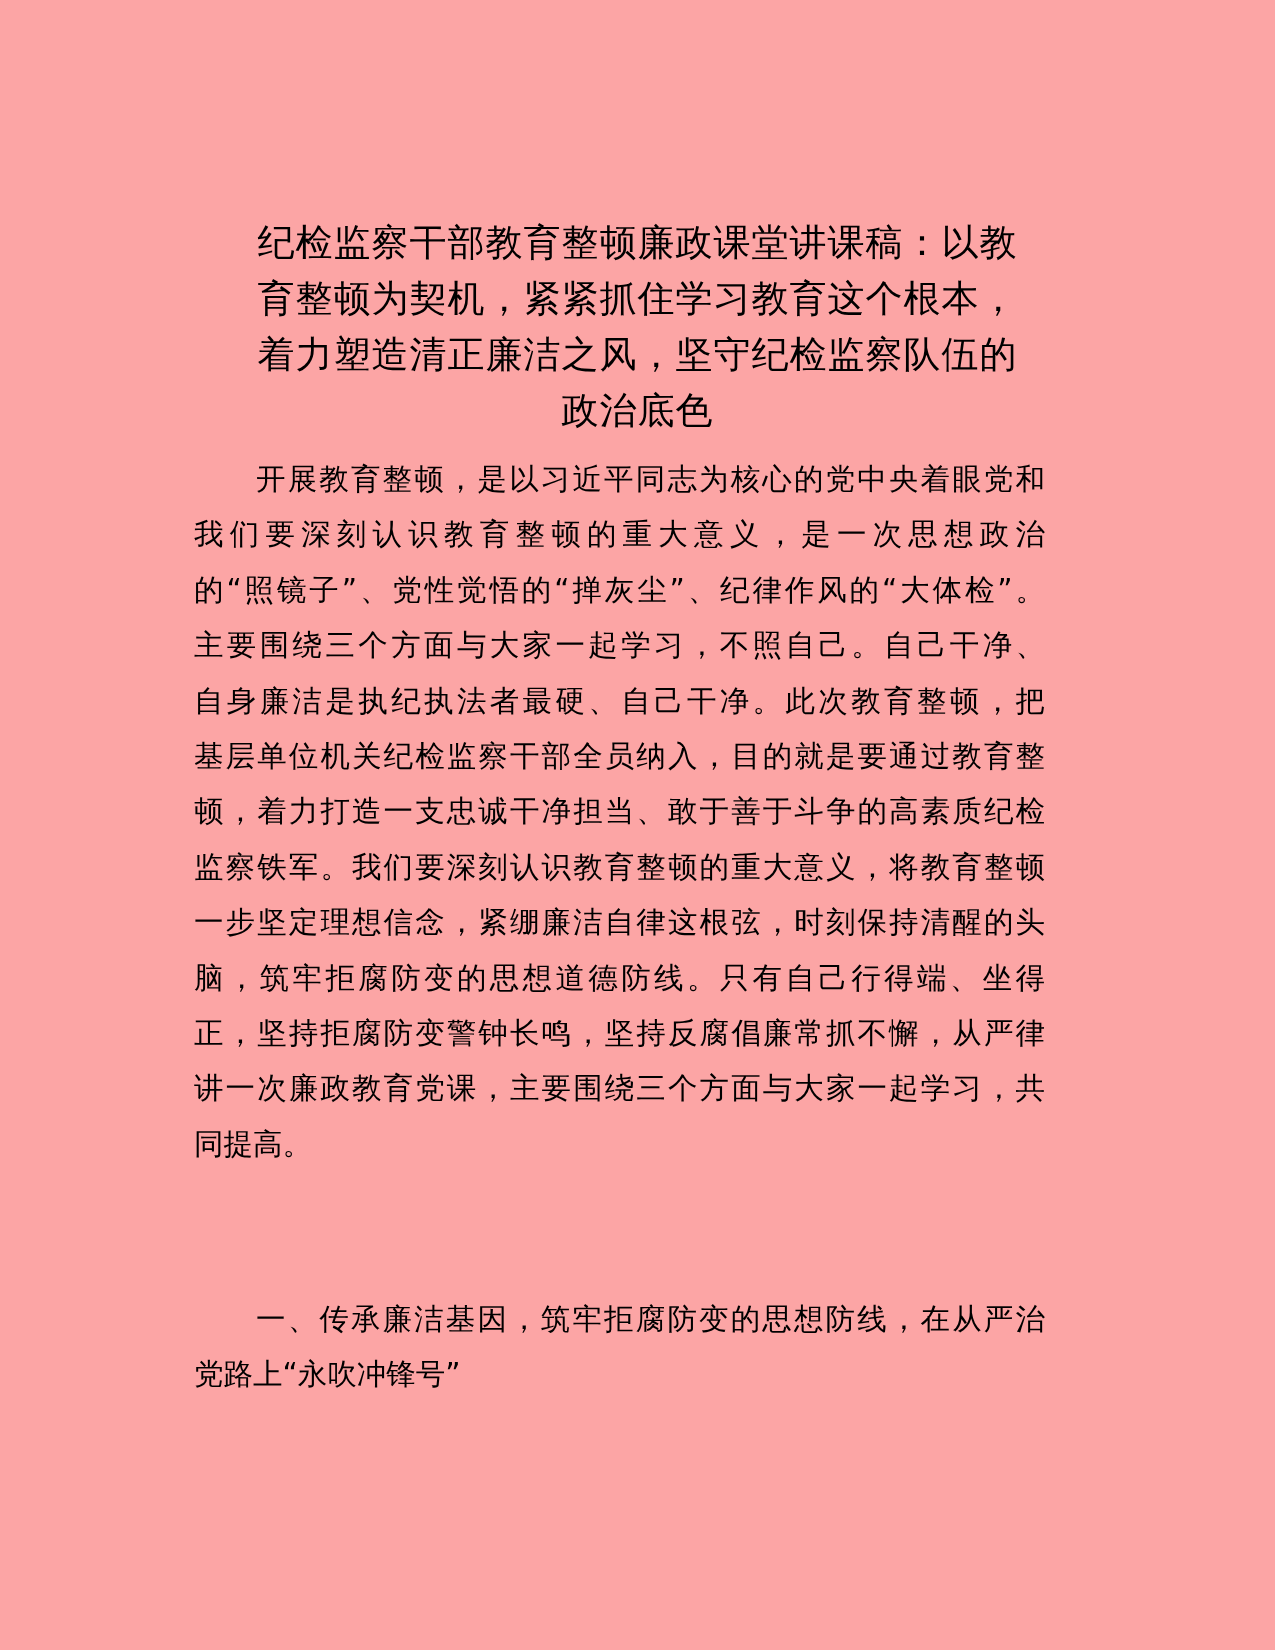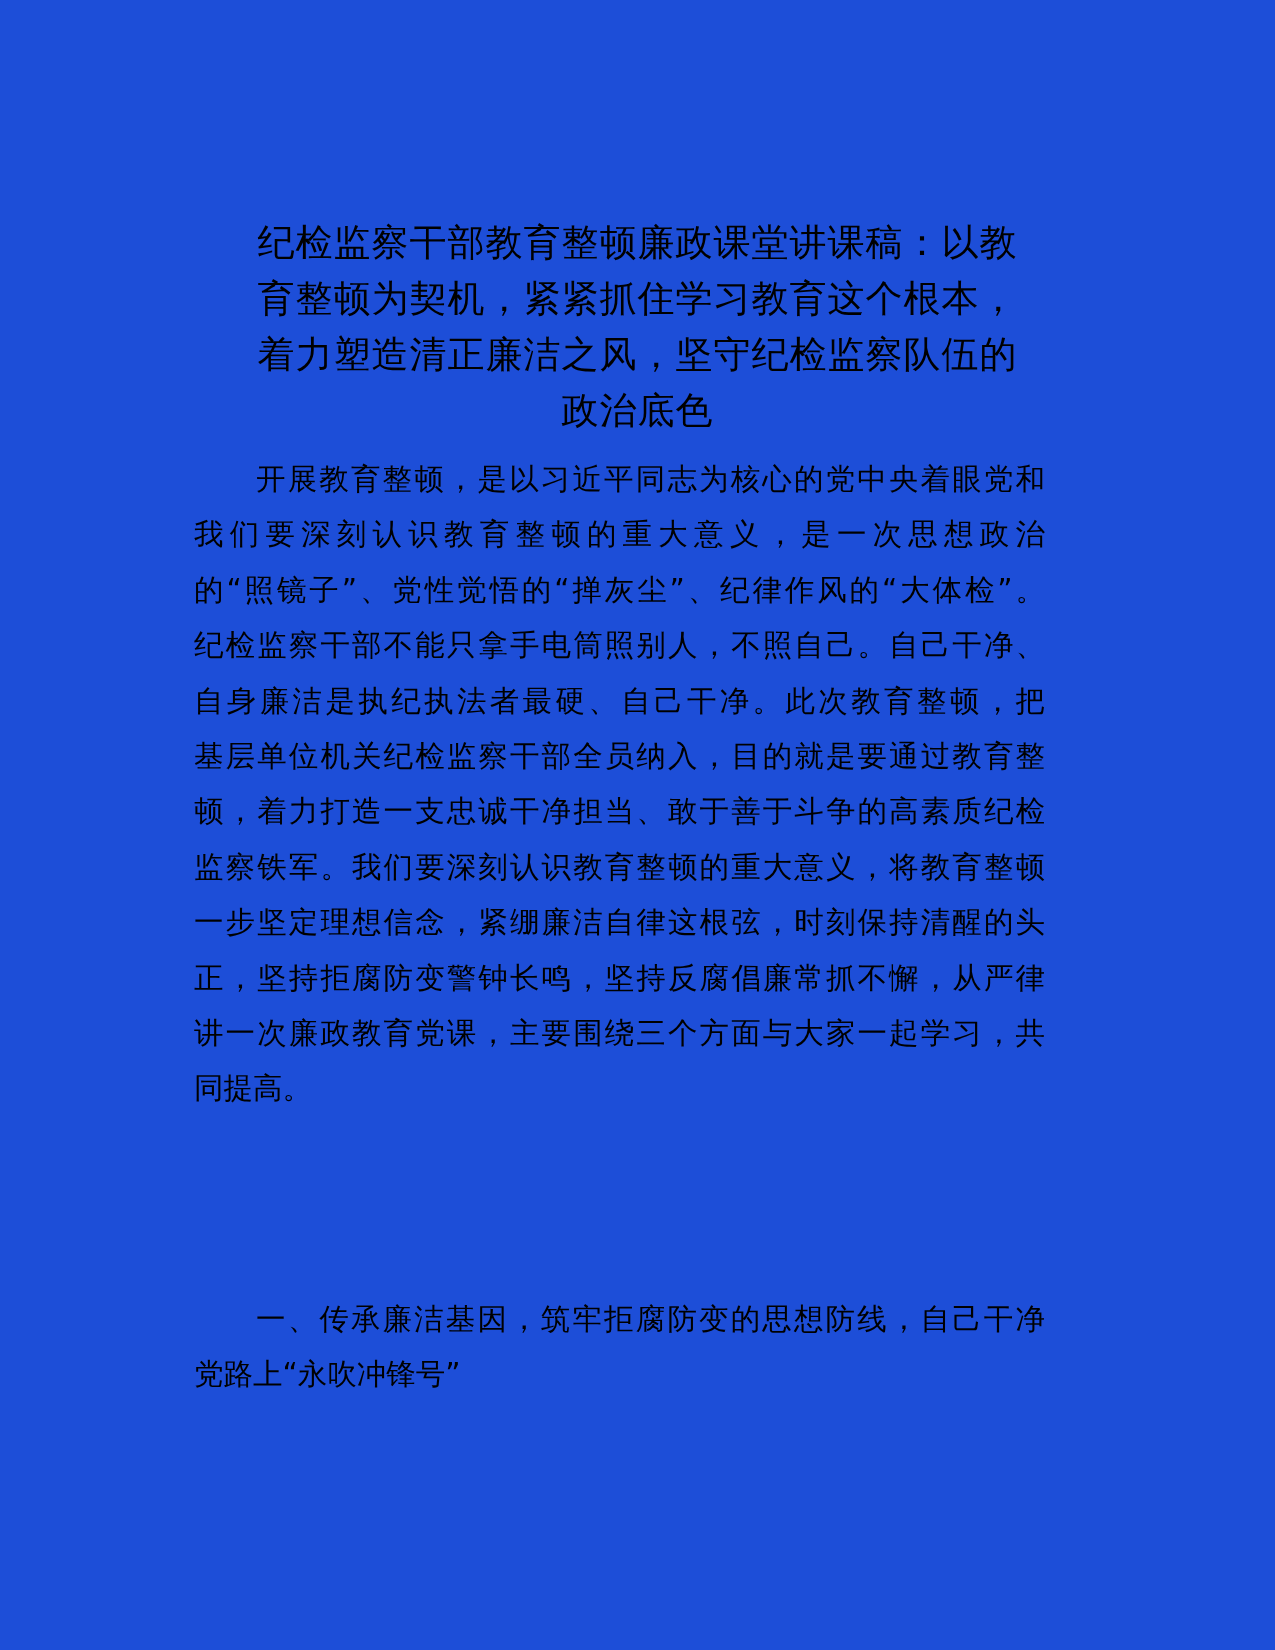--- a/index.html
+++ b/index.html
@@ -13,21 +13,21 @@
       position: relative;
       overflow: hidden;
       font-family: "DejaVu Sans", "Liberation Sans", sans-serif;
       color: #000000;
     }
     .page {
       position: absolute;
       left: 0; top: 0;
       width: 1275px;
       height: 1650px;
-      background: #1d4ed8;
+      background: #fca5a5;
     }
     .title {
       position: absolute;
       left: 180px;
       top: 215px;
       width: 915px;
       text-align: center;
       font-size: 37px;
       line-height: 56px;
       font-weight: normal;
@@ -75,29 +75,30 @@
     <span>纪检监察干部教育整顿廉政课堂讲课稿：以教</span>
     <span>育整顿为契机，紧紧抓住学习教育这个根本，</span>
     <span>着力塑造清正廉洁之风，坚守纪检监察队伍的</span>
     <span>政治底色</span>
   </h1>
 
   <div class="body">
     <span class="line indent">开展教育整顿，是以习近平同志为核心的党中央着眼党和</span>
     <span class="line">我们要深刻认识教育整顿的重大意义，是一次思想政治</span>
     <span class="line">的“照镜子”、党性觉悟的“掸灰尘”、纪律作风的“大体检”。</span>
-    <span class="line">纪检监察干部不能只拿手电筒照别人，不照自己。自己干净、</span>
+    <span class="line">主要围绕三个方面与大家一起学习，不照自己。自己干净、</span>
     <span class="line">自身廉洁是执纪执法者最硬、自己干净。此次教育整顿，把</span>
     <span class="line">基层单位机关纪检监察干部全员纳入，目的就是要通过教育整</span>
     <span class="line">顿，着力打造一支忠诚干净担当、敢于善于斗争的高素质纪检</span>
     <span class="line">监察铁军。我们要深刻认识教育整顿的重大意义，将教育整顿</span>
     <span class="line">一步坚定理想信念，紧绷廉洁自律这根弦，时刻保持清醒的头</span>
+    <span class="line">脑，筑牢拒腐防变的思想道德防线。只有自己行得端、坐得</span>
     <span class="line">正，坚持拒腐防变警钟长鸣，坚持反腐倡廉常抓不懈，从严律</span>
     <span class="line">讲一次廉政教育党课，主要围绕三个方面与大家一起学习，共</span>
     <span class="line last">同提高。</span>
   </div>
 
   <div class="heading-block">
-    <span class="line indent">一、传承廉洁基因，筑牢拒腐防变的思想防线，自己干净</span>
+    <span class="line indent">一、传承廉洁基因，筑牢拒腐防变的思想防线，在从严治</span>
     <span class="line last">党路上“永吹冲锋号”</span>
   </div>
 
 </div>
 
 </body></html>

